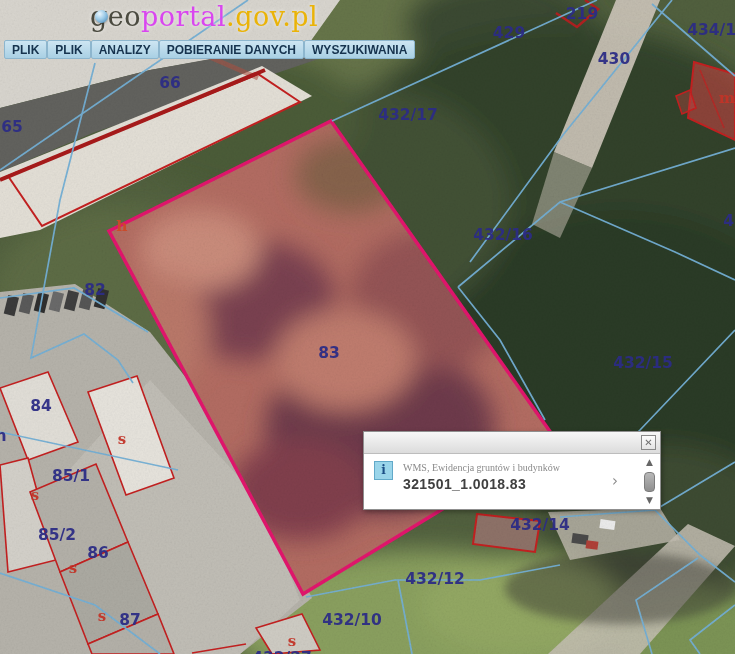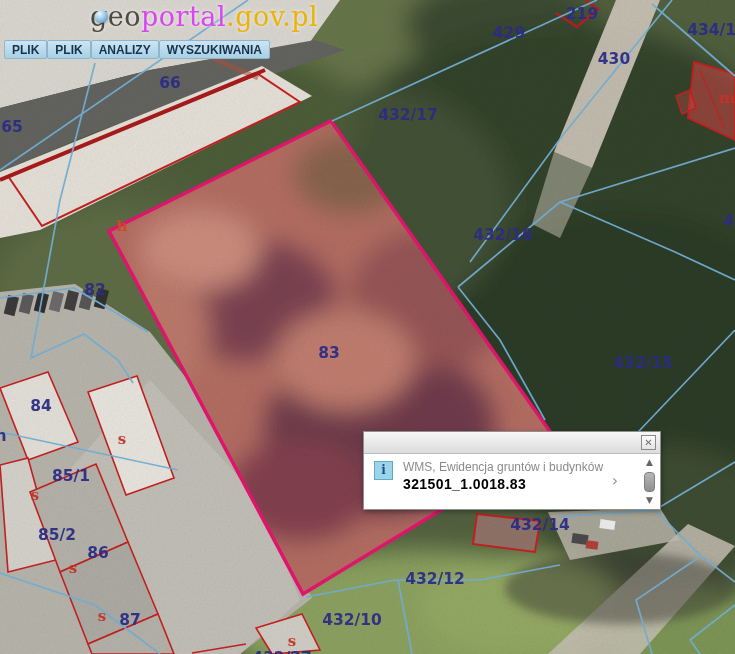--- a/index.html
+++ b/index.html
@@ -32,22 +32,22 @@
   .popup .closebtn{position:absolute;right:4px;top:3px;width:15px;height:15px;
          background:linear-gradient(#fdfdfd,#e4e4e4);border:1px solid #8a8a8a;
          color:#6e6e6e;font-size:10px;line-height:13px;text-align:center;cursor:pointer;
          padding:0;font-family:"DejaVu Sans",sans-serif;}
   .popup .body{position:relative;height:55px;display:flex;align-items:flex-start;
          padding:7px 0 0 10px;box-sizing:border-box;}
   .infoicon{width:17px;height:17px;background:#9ad5ea;border:1px solid #62a9c9;
          color:#1c4f86;font-family:"DejaVu Serif",serif;font-weight:bold;font-size:12px;
          text-align:center;line-height:16px;flex:0 0 auto;}
   .popup .lines{margin-left:10px;width:195px;}
-  .popup .l1{font-size:12px;color:#8a8a8a;line-height:13px;white-space:nowrap;}
-  .popup .l2{font-size:14px;font-weight:bold;color:#000000;letter-spacing:.4px;margin-top:2px;}
+  .popup .l1{font-size:10px;color:#8a8a8a;line-height:13px;white-space:nowrap;font-family:Liberation Serif, serif;}
+  .popup .l2{font-size:14px;font-weight:bold;color:#404040;letter-spacing:.4px;margin-top:2px;}
   .popup .chev{position:absolute;right:42px;top:18px;color:#8a8a8a;font-size:15px;
          cursor:pointer;font-family:"DejaVu Sans",sans-serif;}
   .vscroll{position:absolute;right:3px;top:4px;bottom:4px;width:15px;display:flex;
          flex-direction:column;align-items:center;justify-content:space-between;}
   .vscroll .arr{color:#666;font-size:9px;line-height:9px;cursor:pointer;
          font-family:"DejaVu Sans",sans-serif;}
   .vscroll .thumb{width:9px;height:18px;background:linear-gradient(#b8b8b8,#8f8f8f);
          border-radius:4px;border:1px solid #7d7d7d;cursor:grab;}
 </style>
 </head>
@@ -208,20 +208,21 @@
 
   <div class="logo">
     <span class="p1">geo</span><span class="p2">portal</span><span class="p3">.gov.pl</span>
     <span class="ball"></span>
   </div>
 
   <div class="menubar">
     <button>PLIK</button>
     <button>PLIK</button>
     <button>ANALIZY</button>
+    <button>POBIERANIE DANYCH</button>
     <button>WYSZUKIWANIA</button>
   </div>
 
   <div class="popup">
     <div class="titlebar">
       <button class="closebtn">✕</button>
     </div>
     <div class="body">
       <div class="infoicon">i</div>
       <div class="lines">

